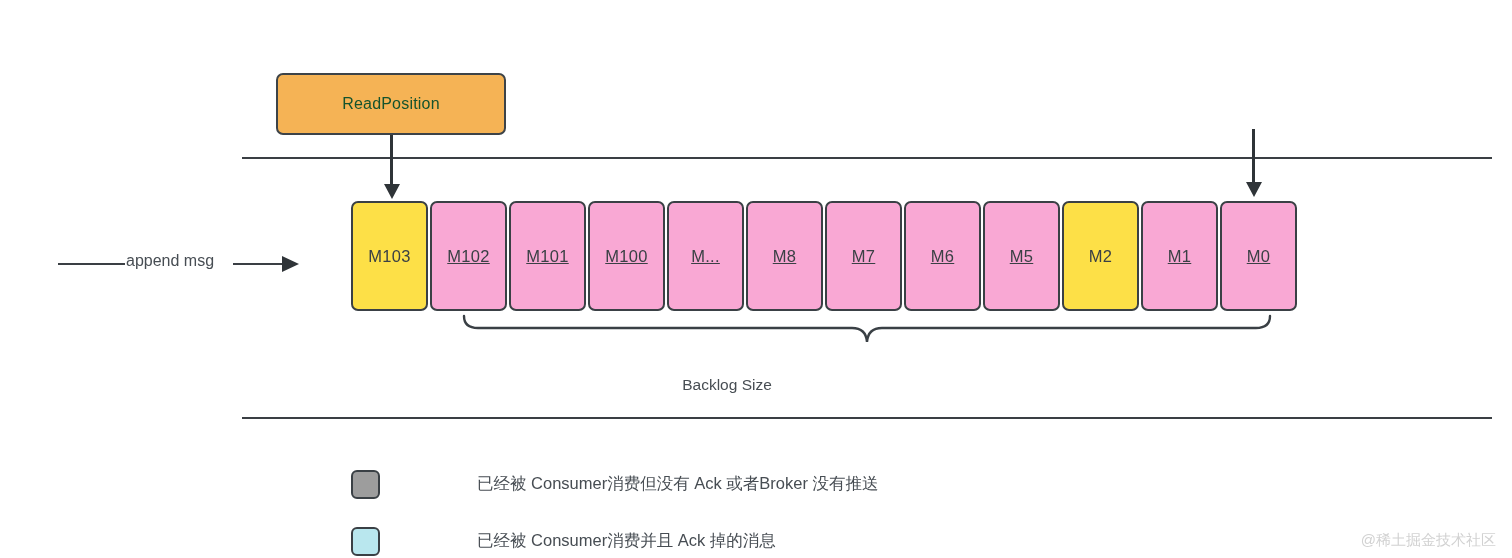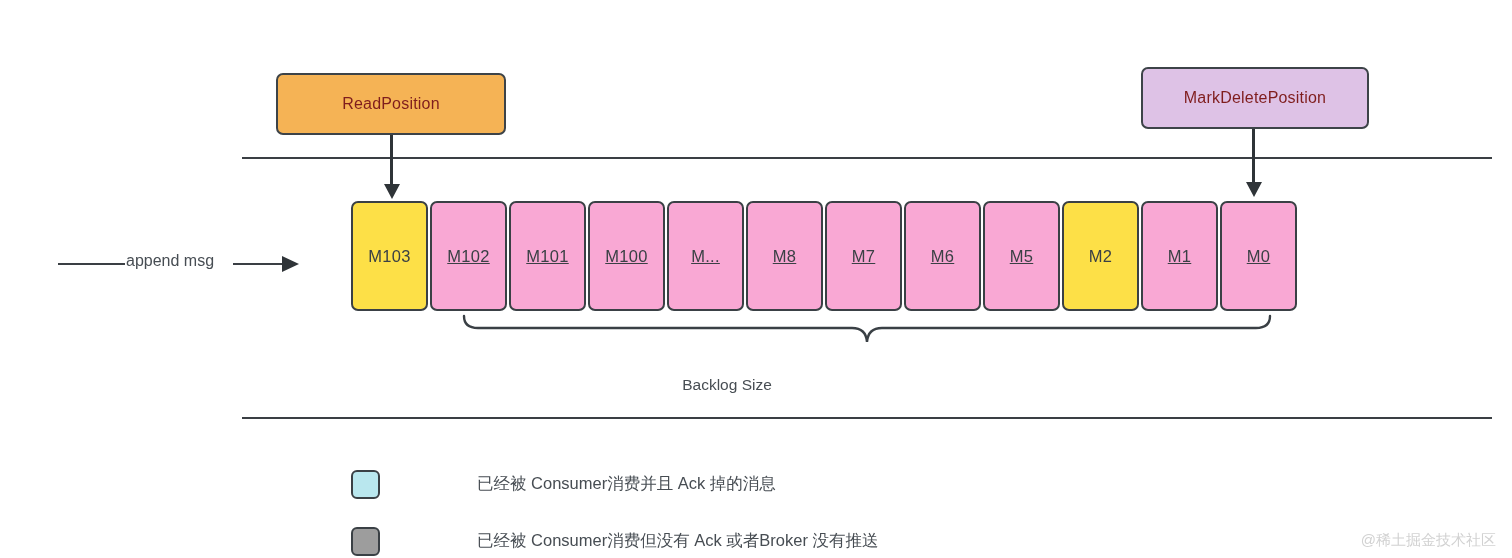--- a/index.html
+++ b/index.html
@@ -27,21 +27,21 @@
   .callout {
     position: absolute;
     box-sizing: border-box;
     border: 2px solid #3d4348;
     border-radius: 7px;
     display: flex;
     align-items: center;
     justify-content: center;
     font-size: 16px;
     letter-spacing: .2px;
-    color: #7f1d1d;
+    color: #14532d;
     white-space: nowrap;
   }
   .callout-read {
     left: 276px;
     top: 73px;
     width: 230px;
     height: 62px;
     background: #f5b355;
   }
   .callout-mark {
@@ -206,21 +206,20 @@
 
 <div class="canvas">
 
   <div class="rule rule-top"></div>
   <div class="rule rule-bot"></div>
 
   <div class="callout callout-read">ReadPosition</div>
   <div class="connector conn-read"></div>
   <div class="arrowhead ah-read"></div>
 
-  <div class="callout callout-mark">MarkDeletePosition</div>
   <div class="connector conn-mark"></div>
   <div class="arrowhead ah-mark"></div>
 
   <div class="append-line-left"></div>
   <div class="append-label">append msg</div>
   <div class="append-line-right"></div>
   <div class="append-arrow"></div>
 
   <div class="cells" id="cells-row">
       <div class="cell unacked">M103</div>
@@ -242,24 +241,24 @@
       <path d="M 2,4 Q 2,16 16,16 L 390,16 Q 404,16 405,30
                Q 406,16 420,16 L 794,16 Q 808,16 808,4" fill="none" stroke="#3a4045" stroke-width="2.4" stroke-linecap="round"></path>
     </svg>
   </div>
   <div class="brace-label">
     <span class="brace-label-inner">Backlog Size</span>
   </div>
 
   <div class="legend" id="legend-root">
       <div class="legend-row">
+        <div class="legend-swatch unacked"></div>
+        <div class="legend-text">已经被 Consumer消费但没有 Ack 或者Broker 没有推送</div>
+      </div>
+      <div class="legend-row">
         <div class="legend-swatch acked"></div>
         <div class="legend-text">已经被 Consumer消费并且 Ack 掉的消息</div>
       </div>
-      <div class="legend-row">
-        <div class="legend-swatch unacked"></div>
-        <div class="legend-text">已经被 Consumer消费但没有 Ack 或者Broker 没有推送</div>
-      </div>
     </div>
 
   <div class="watermark">@稀土掘金技术社区</div>
 
 </div>
 
 </body></html>

